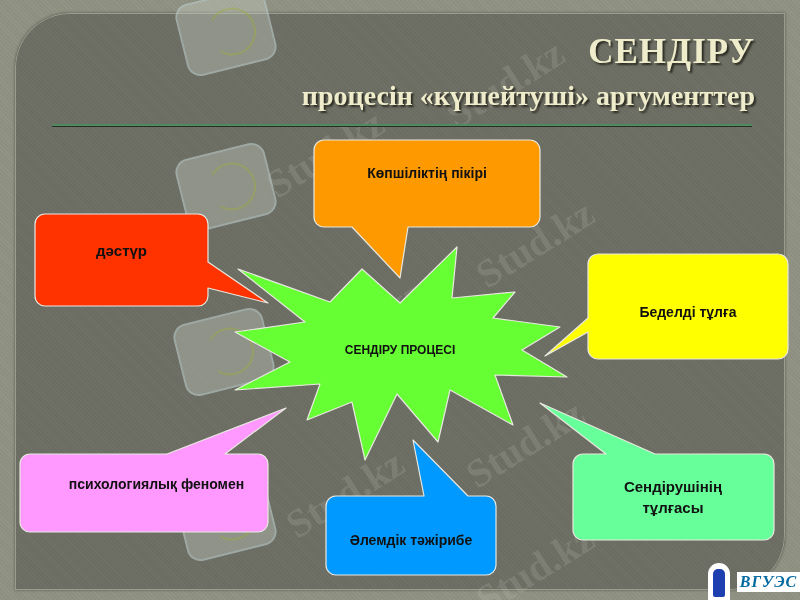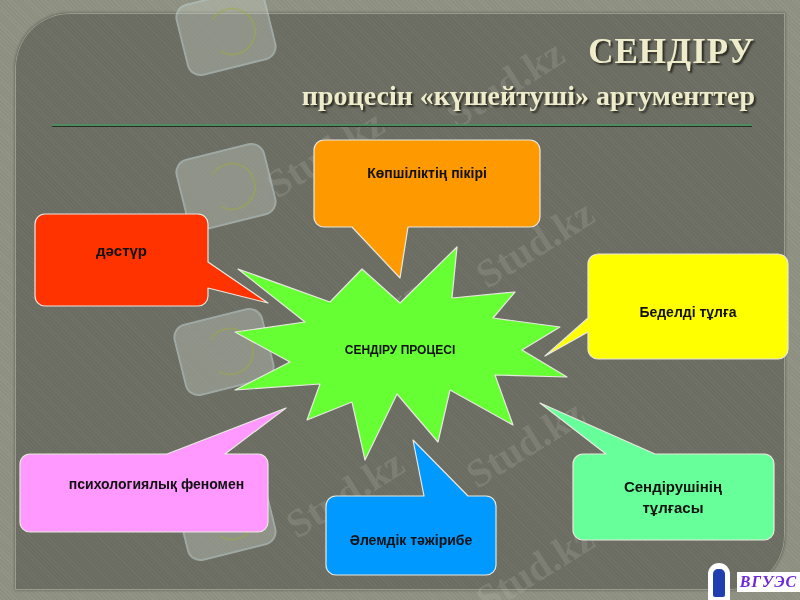--- a/index.html
+++ b/index.html
@@ -30,21 +30,21 @@
   .wmtext { position:absolute; color:rgba(200,200,190,0.18); font-family:"Liberation Serif", serif;
         font-weight:bold; font-size:40px; transform:rotate(-32deg); white-space:nowrap; }
   svg.shapes { position:absolute; left:0; top:0; }
   .label { position:absolute; font-weight:bold; color:#111; text-align:center;
            display:flex; align-items:center; justify-content:center; line-height:1.4; }
   .logo { position:absolute; left:708px; top:563px; width:22px; height:37px; background:#fff;
           border-radius:11px 11px 0 0; }
   .logo::after { content:""; position:absolute; left:5px; top:6px; width:12px; height:28px;
           background:#1e3fb0; border-radius:5px 5px 2px 2px; }
   .logotext { position:absolute; left:737px; top:572px; width:63px; height:20px; background:#fff;
-          color:#6d28d9; font-family:"Liberation Serif", serif; font-style:italic; font-weight:bold;
+          color:#0369a1; font-family:"Liberation Serif", serif; font-style:italic; font-weight:bold;
           font-size:16px; line-height:20px; text-align:center; letter-spacing:1px; }
 </style>
 </head>
 <body>
 
 <div class="frame"></div>
 <div class="panel"></div>
 
 <div class="wm" style="left:180px;top:-5px;"></div>
 <div class="wm" style="left:180px;top:150px;"></div>

